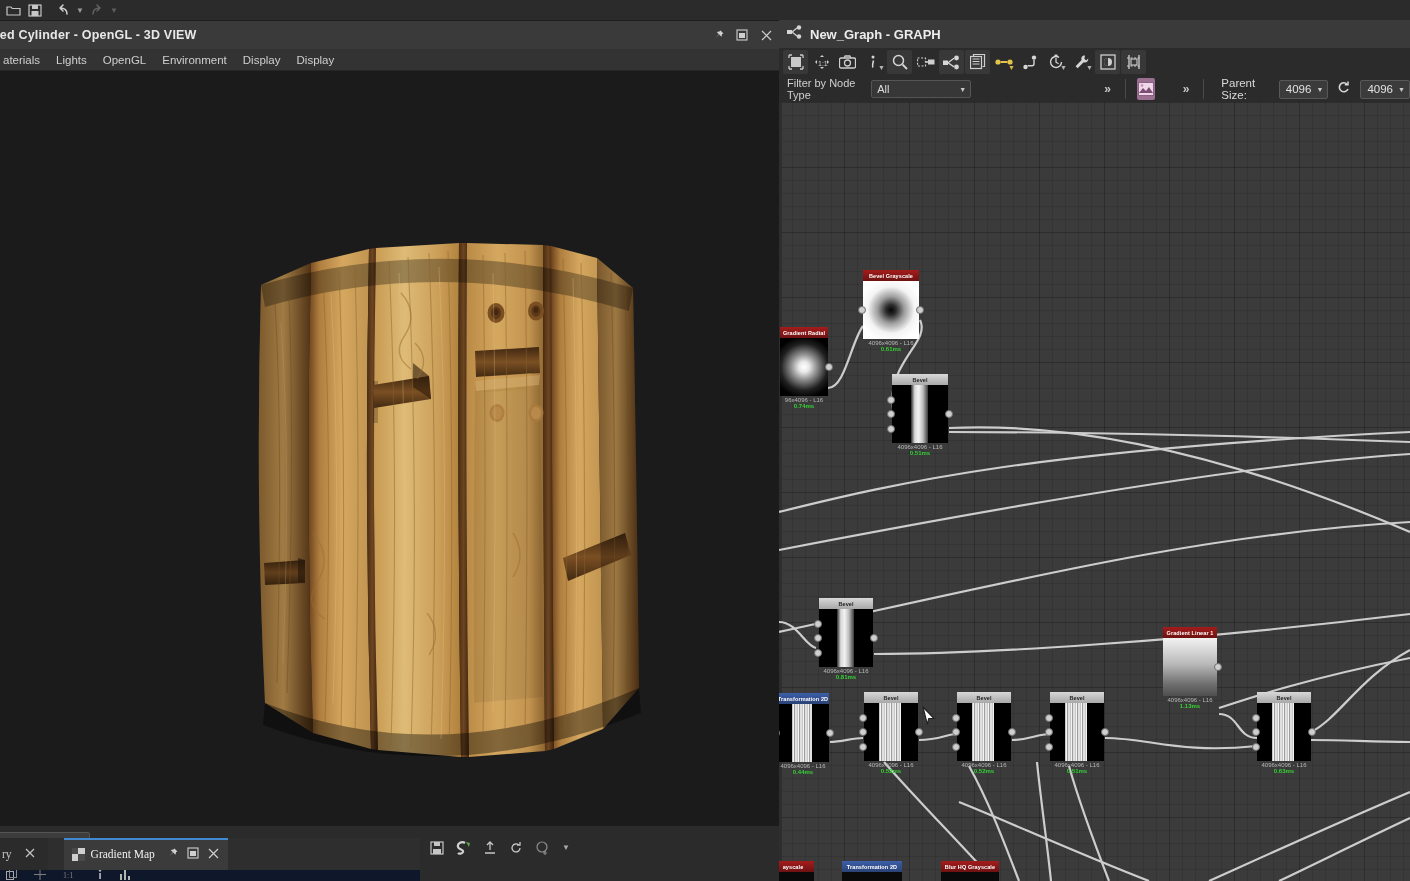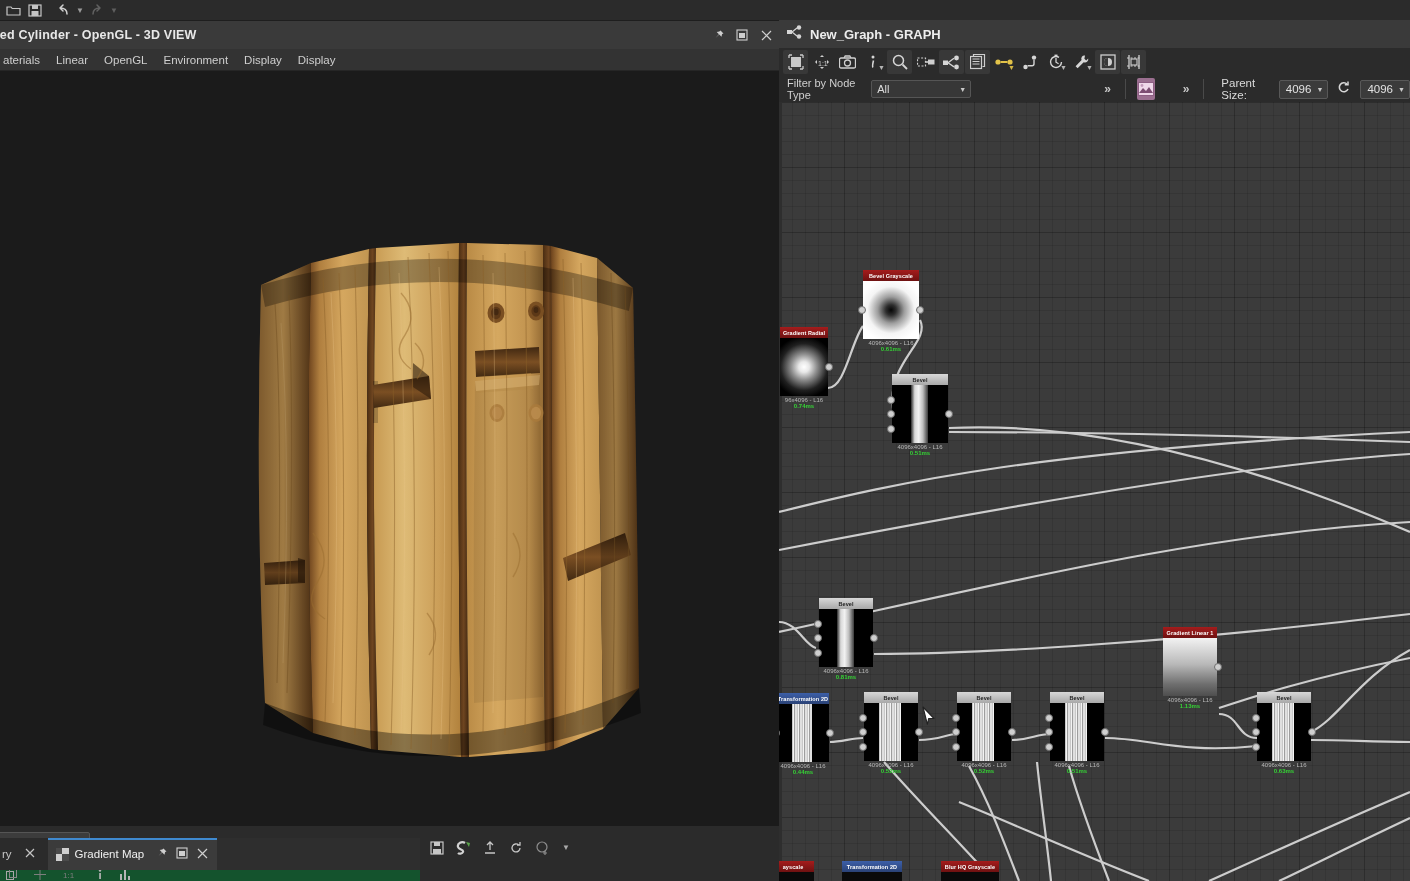--- a/index.html
+++ b/index.html
@@ -55,28 +55,28 @@
   .barrel-wrap { position:absolute; left: 243px; top: 162px; width: 410px; height: 530px; }
 
   .cs-select {
     position: absolute; left: -8px; top: 811px; width: 98px; height: 19px;
     background: #3c3c3c; border: 1px solid #555; border-radius: 2px;
     font-size: 11.5px; color: #dcdcdc; display: flex; align-items: center; padding-left: 5px;
   }
   .cs-select .carb { position:absolute; right: 5px; color:#c9c9c9; font-size: 8px; }
 
   
-  .btab-bar { position: absolute; left: 0; top: 838px; width: 420px; height: 43px; background: #14532d; }
+  .btab-bar { position: absolute; left: 0; top: 838px; width: 420px; height: 43px; background: #0f172a; font-family: Liberation Serif, serif; }
   .btab-strip { position: absolute; left: 0; top: 0; height: 32px; width: 420px; background: #2e2e2e; display: flex; }
   .btab {
     height: 32px; display: flex; align-items: center; gap: 6px; padding: 0 8px;
     font-size: 11.5px; color: #c6c6c6; background: #2b2b2b; position: relative;
   }
   .btab.partial { padding-left: 0; }
-  .btab.active { background: #3b3b3b; color: #f0f0f0; }
+  .btab.active { background: #3b3b3b; color: #f0f0f0; margin-left: 16px; }
   .btab.active::before { content:""; position:absolute; left:0; right:0; top:0; height:2px; background:#3f8ad0; }
   .btab-icons { display: flex; align-items: center; gap: 8px; margin-left: 5px; }
   .chk-ico { width: 13px; height: 13px; background: #cfcfcf; display:inline-block; position: relative; }
   .chk-ico::before { content:""; position:absolute; left:0; top:0; width:6.5px; height:6.5px; background:#4a4a4a; }
   .chk-ico::after { content:""; position:absolute; right:0; bottom:0; width:6.5px; height:6.5px; background:#4a4a4a; }
   .btool-row { position:absolute; left:0; top:32px; height:11px; width:420px; display:flex; align-items:center; gap:16px; padding-left:6px; overflow:hidden; }
   .btool-ico { color:#9a9a9a; font-size: 10px; }
 
   
   .explorer-panel { position: absolute; left: 420px; top: 838px; width: 359px; height: 43px; background: #2b2b2b; }
@@ -221,21 +221,21 @@
         <span class="pt-btn">
           <svg width="13" height="13" viewBox="0 0 13 13">
               <path d="M2 2l9 9M11 2l-9 9" stroke="#cfcfcf" stroke-width="1.2"></path>
             </svg>
         </span>
       </div>
     </div>
 
     <div class="menu-row">
       <span class="menu-item">aterials</span>
-      <span class="menu-item">Linear</span>
+      <span class="menu-item">Lights</span>
       <span class="menu-item">OpenGL</span>
       <span class="menu-item">Environment</span>
       <span class="menu-item">Display</span>
       <span class="menu-item">Display</span>
     </div>
 
     <div class="viewport">
       <div class="barrel-wrap">
         <svg width="410" height="530" viewBox="0 0 410 530">
           <defs>

